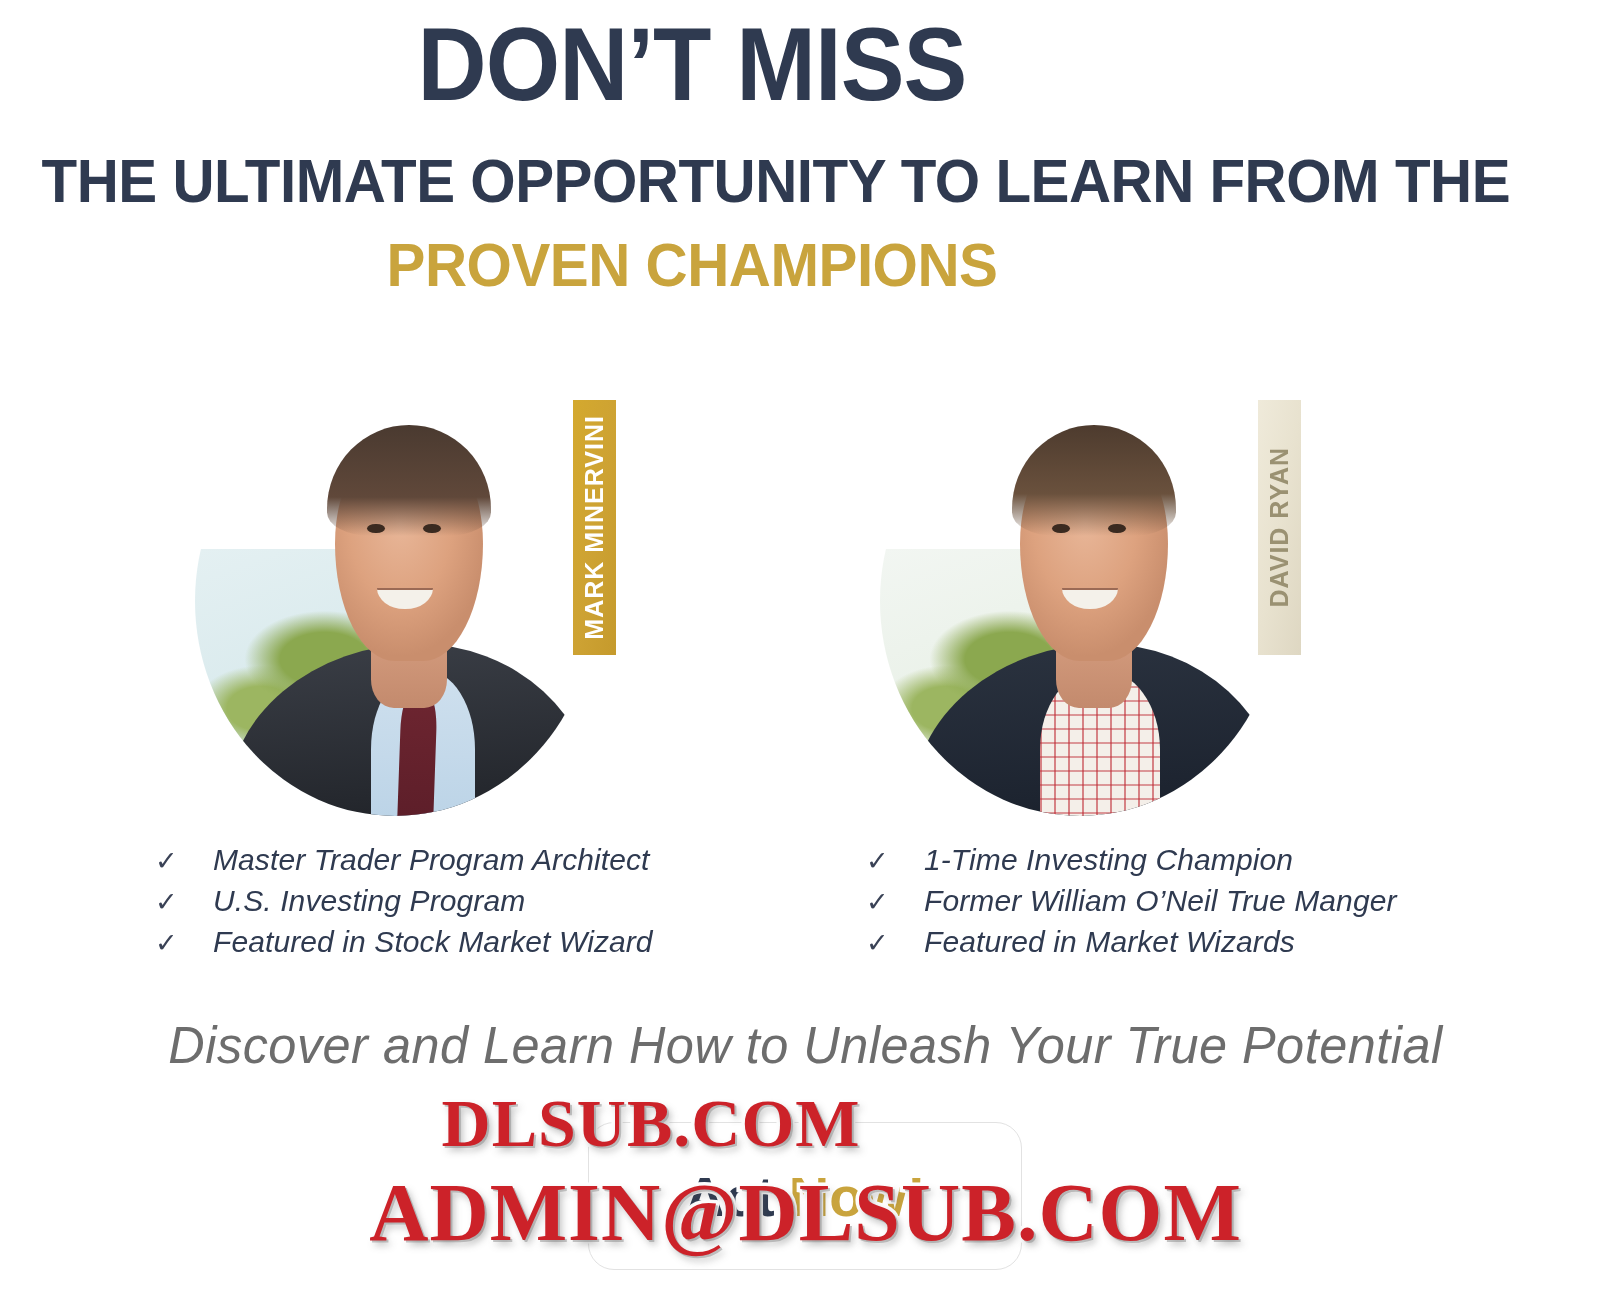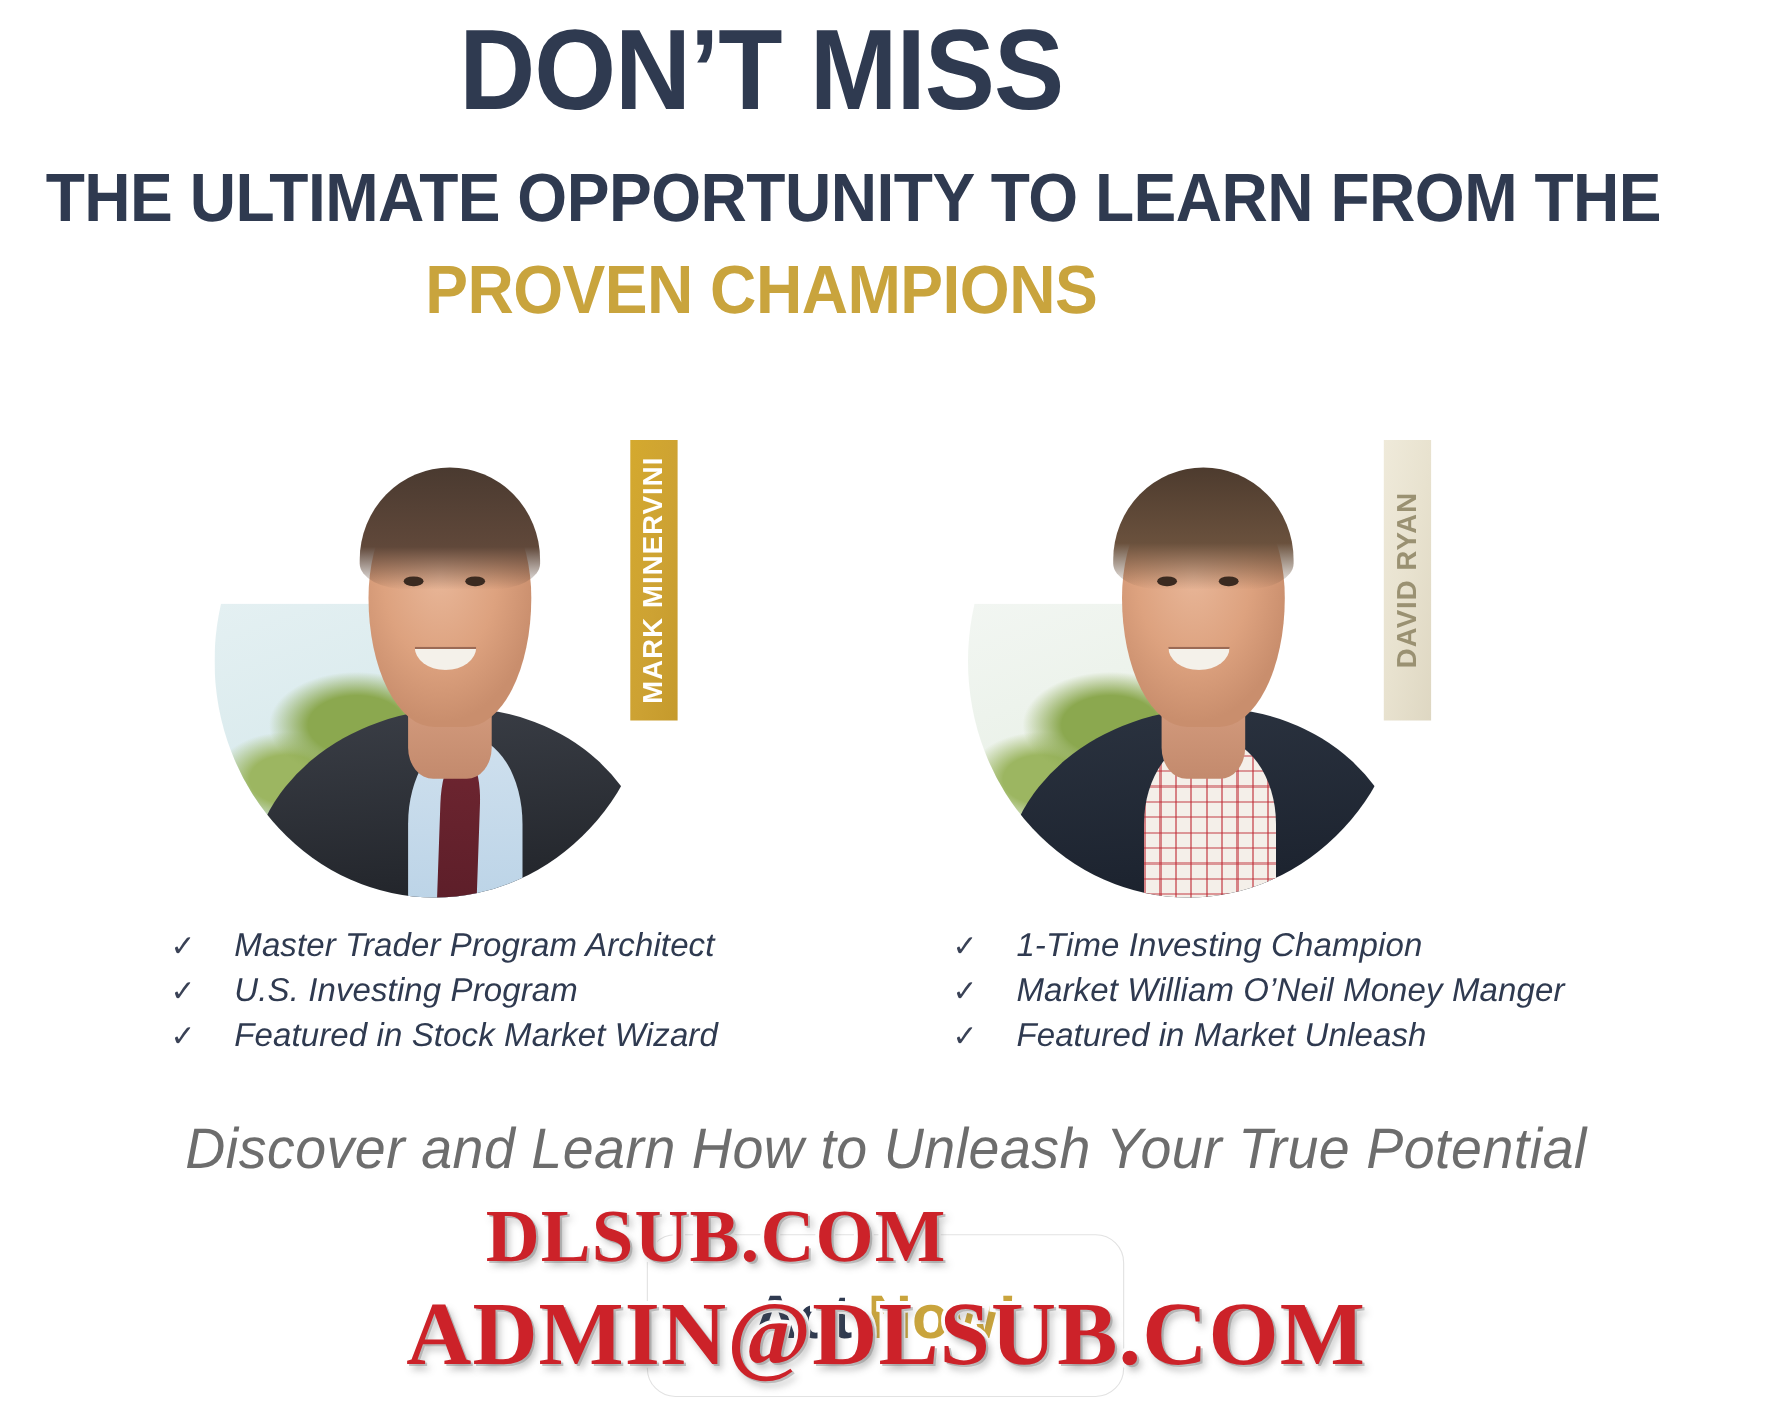--- a/index.html
+++ b/index.html
@@ -372,25 +372,25 @@
     </div>
   </div>
 
   <div class="bullet-col right">
     <div class="bullet-row">
       <span class="check-icon">✓</span>
       <span class="bullet-text">1-Time Investing Champion</span>
     </div>
     <div class="bullet-row">
       <span class="check-icon">✓</span>
-      <span class="bullet-text">Market William O’Neil Money Manger</span>
-    </div>
-    <div class="bullet-row">
-      <span class="check-icon">✓</span>
-      <span class="bullet-text">Featured in Market Unleash</span>
+      <span class="bullet-text">Former William O’Neil True Manger</span>
+    </div>
+    <div class="bullet-row">
+      <span class="check-icon">✓</span>
+      <span class="bullet-text">Featured in Market Wizards</span>
     </div>
   </div>
 
 </div>
 
 <div class="tagline">Discover and Learn How to Unleash Your True Potential</div>
 
 <div class="cta-button">
   <span class="cta-act">Act</span>
   <span class="cta-now">Now!</span>

